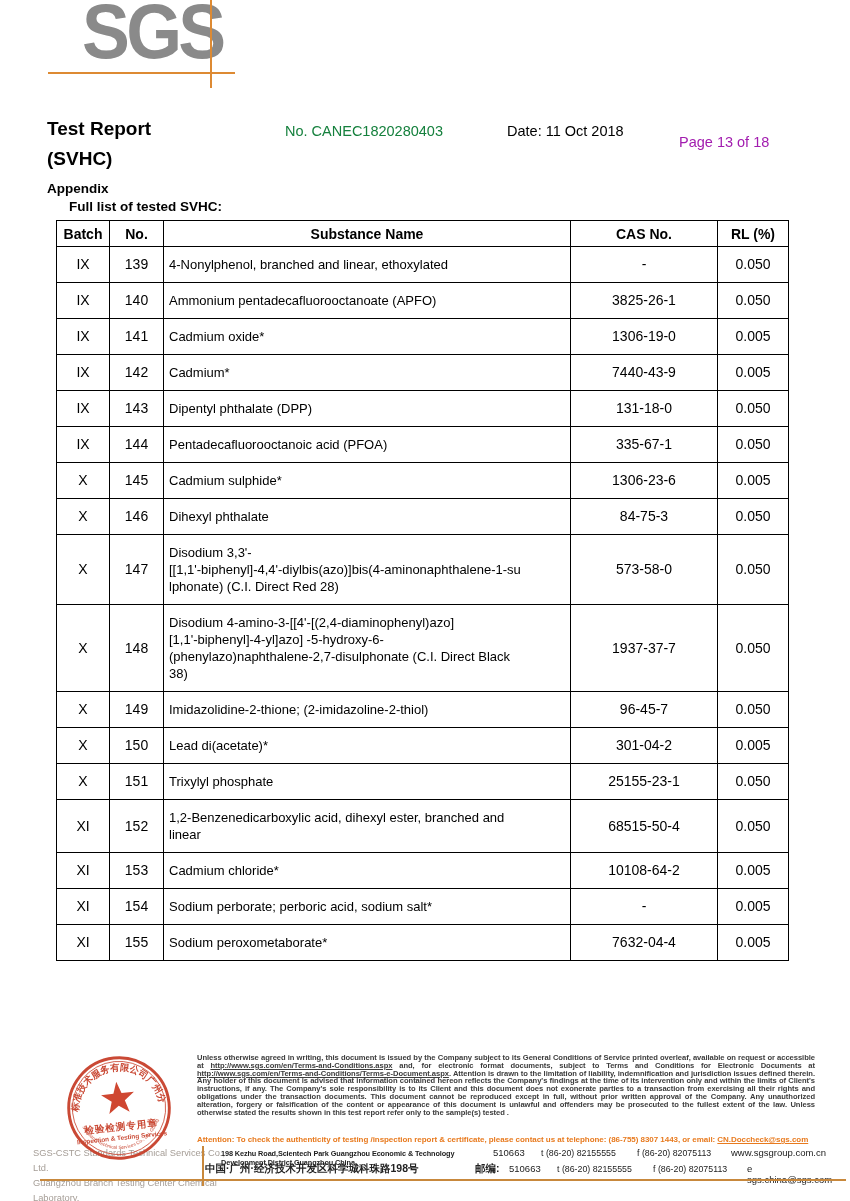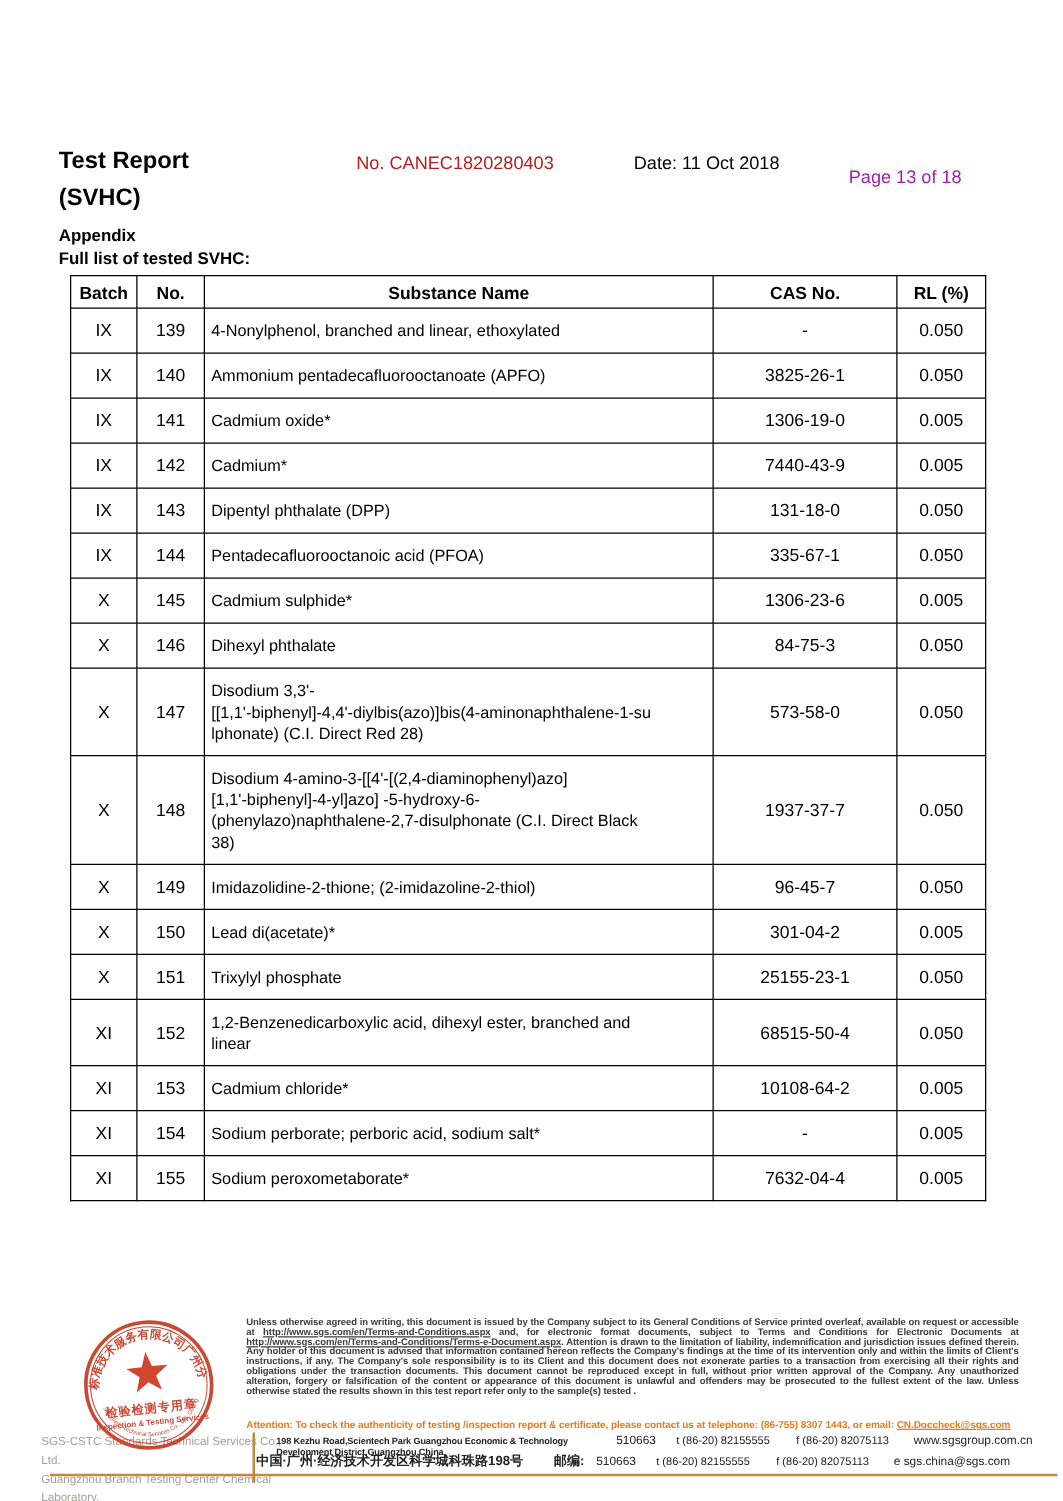--- a/index.html
+++ b/index.html
@@ -8,26 +8,26 @@
 
   
   .logo-wrap{position:absolute;left:48px;top:0;width:200px;height:95px;}
   .logo-text{position:absolute;left:34px;top:-14px;font-size:78px;font-weight:bold;
              color:#8a8a8a;letter-spacing:-4px;transform:scaleX(.92);transform-origin:left;}
   .logo-hline{position:absolute;left:0;top:72px;width:187px;height:2px;background:#dd8a33;}
   .logo-vline{position:absolute;left:162px;top:0;width:2px;height:88px;background:#dd8a33;}
 
   
   .hdr-title{position:absolute;left:47px;top:118px;font-size:19px;font-weight:bold;color:#000;}
-  .hdr-no{position:absolute;left:285px;top:123px;font-size:14.5px;color:#b91c1c;}
+  .hdr-no{position:absolute;left:285px;top:123px;font-size:14.5px;color:#15803d;}
   .hdr-date{position:absolute;left:507px;top:123px;font-size:14.5px;color:#000;text-align:right;}
   .hdr-page{position:absolute;left:679px;top:134px;font-size:14.5px;color:#a21caf;}
   .hdr-sub{position:absolute;left:47px;top:148px;font-size:19px;font-weight:bold;color:#000;}
   .appendix{position:absolute;left:47px;top:181px;font-size:13.5px;font-weight:bold;color:#000;}
-  .fulllist{position:absolute;left:31px;top:199px;font-size:13.5px;font-weight:bold;color:#000;padding-left:16px;}
+  .fulllist{position:absolute;left:53px;top:199px;font-size:13.5px;font-weight:bold;color:#000;padding-left:16px;}
 
   
   .svhc-table{position:absolute;left:56px;top:220px;width:732px;border-collapse:collapse;
               font-size:14px;color:#000;table-layout:fixed;}
   .svhc-table th,.svhc-table td{border:1.5px solid #000;}
   .svhc-table th{font-weight:bold;padding:4px 2px;height:17px;margin-top:32px;}
   .svhc-table td{padding:9px 5px;line-height:17px;}
   .col-batch{width:53px;} .col-no{width:54px;} .col-sub{width:407px;}
   .col-cas{width:147px;} .col-rl{width:71px;}
   td.c-batch,td.c-no,td.c-cas,td.c-rl{text-align:center;}
@@ -44,41 +44,46 @@
 
   .f-addr-en{position:absolute;left:205px;top:1147px;width:630px;display:flex;
              align-items:baseline;color:#222;}
   .f-addr-en .a-addr{font-size:7.3px;font-weight:bold;width:272px;flex:none;letter-spacing:-.1px;margin-left:16px;}
   .f-addr-en .a-post{font-size:9.5px;width:48px;flex:none;}
   .f-addr-en .a-tel{font-size:8.8px;width:96px;flex:none;}
   .f-addr-en .a-fax{font-size:8.8px;width:94px;flex:none;}
   .f-addr-en .a-web{font-size:9.5px;}
   .f-addr-cn{position:absolute;left:205px;top:1162px;width:630px;display:flex;
              align-items:baseline;color:#222;}
-  .f-addr-cn .a-addr{font-size:10.5px;font-weight:bold;width:238px;flex:none;}
+  .f-addr-cn .a-addr{font-size:10.5px;font-weight:bold;width:270px;flex:none;}
   .f-addr-cn .a-postl{font-size:10.5px;font-weight:bold;width:34px;flex:none;}
   .f-addr-cn .a-post{font-size:9.5px;width:48px;flex:none;}
   .f-addr-cn .a-tel{font-size:8.8px;width:96px;flex:none;}
   .f-addr-cn .a-fax{font-size:8.8px;width:94px;flex:none;}
   .f-addr-cn .a-web{font-size:9.5px;}
 
   .f-vline{position:absolute;left:202px;top:1146px;width:1.5px;height:40px;background:#c8883c;}
   .f-hline{position:absolute;left:40px;top:1179px;width:806px;height:2px;background:#c8883c;}
   .f-member{position:absolute;right:38px;top:1184px;font-size:12.5px;color:#0f172a;margin-top:15px;}
 
   .company-lines{position:absolute;left:33px;top:1146px;width:200px;font-size:9.3px;
                  line-height:15px;color:#a59d96;}
   .stamp{position:absolute;left:55px;top:1044px;width:128px;height:128px;
          transform:rotate(-6deg);opacity:.93;}
 </style>
 </head>
 <body>
 
 <div class="page">
 
+  <div class="logo-wrap">
+    <div class="logo-text">SGS</div>
+    <div class="logo-hline"></div>
+    <div class="logo-vline"></div>
+  </div>
 
   <div class="hdr-title">Test Report</div>
   <div class="hdr-no">No. CANEC1820280403</div>
   <div class="hdr-date">Date: 11 Oct 2018</div>
   <div class="hdr-page">Page 13 of 18</div>
   <div class="hdr-sub">(SVHC)</div>
   <div class="appendix">Appendix</div>
   <div class="fulllist">Full list of tested SVHC:</div>
 
   <table class="svhc-table">

